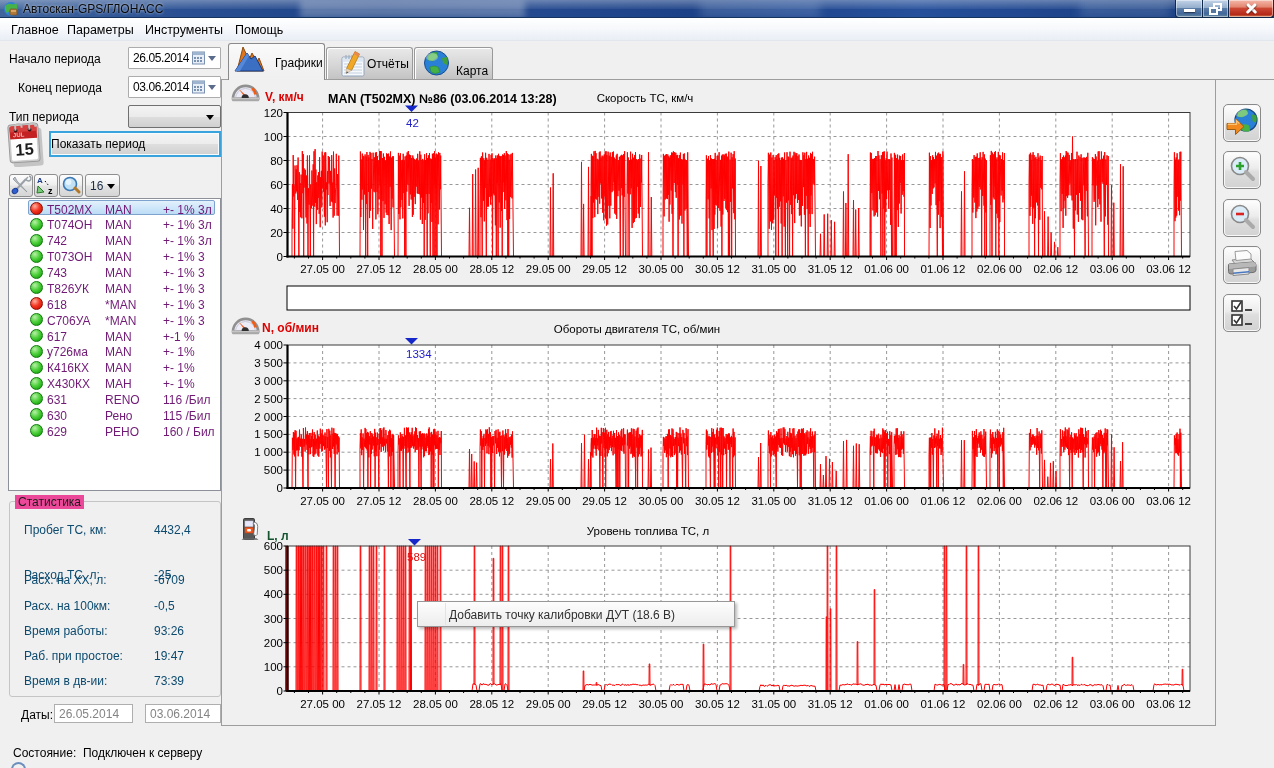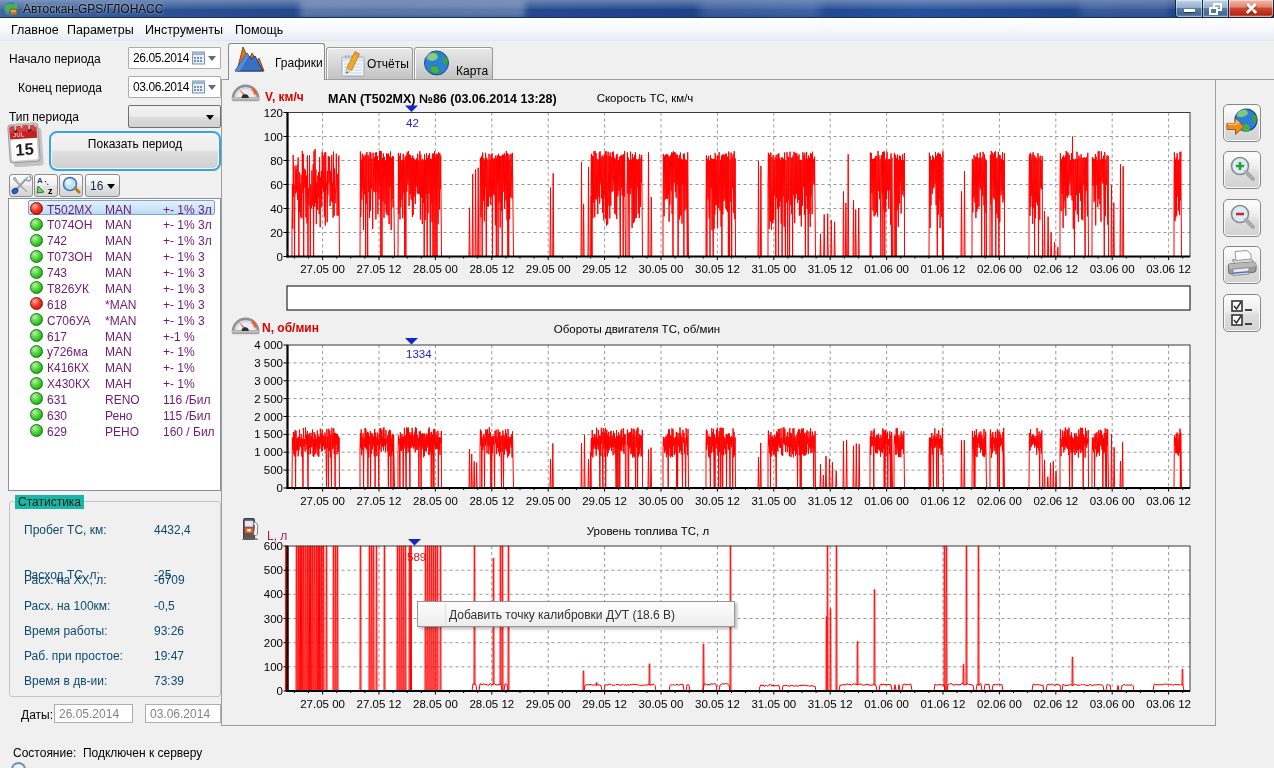--- a/index.html
+++ b/index.html
@@ -38,44 +38,44 @@
 .menubar span{position:absolute;top:5px;font-size:12.5px;color:#000}
 
 .lbl{position:absolute;font-size:12px;color:#000}
 .datefield{position:absolute;left:128px;width:93px;height:22px;background:#fff;border:1px solid #acacac;border-radius:1px}
 .datefield .dtxt{position:absolute;left:4px;top:3px;font-size:12px;letter-spacing:-0.4px;color:#000}
 .datefield .dcal{position:absolute;right:15px;top:3px;width:13px;height:14px}
 .datefield .darr{position:absolute;right:4px;top:8px;width:0;height:0;border-left:4px solid transparent;border-right:4px solid transparent;border-top:5px solid #5a6b8c}
 .combo{position:absolute;left:128px;top:105px;width:93px;height:23px;border:1px solid #707070;border-radius:2px;
  background:linear-gradient(180deg,#f3f3f3 0%,#ebebeb 50%,#dedede 51%,#d0d0d0 100%)}
 .combo .carr{position:absolute;right:6px;top:9px;width:0;height:0;border-left:4px solid transparent;border-right:4px solid transparent;border-top:5px solid #000}
-.btn-show{position:absolute;left:49px;top:131px;width:172px;height:40px;border:2px solid #38a3dc;border-radius:8px;
+.btn-show{position:absolute;left:49px;top:131px;width:172px;height:26px;border:2px solid #38a3dc;border-radius:0;
  background:linear-gradient(180deg,#f4f4f4 0%,#ededed 48%,#dedede 52%,#d0d0d0 100%);
  box-shadow:inset 0 0 0 1px #f6fbfe;
- font-size:12px;text-align:center;line-height:22px;color:#000}
+ font-size:12px;line-height:22px;color:#000}
 .toolbtn{position:absolute;top:174px;width:24px;height:23px;border:1px solid #8e8e8e;border-radius:3px;
  background:linear-gradient(180deg,#fdfdfd 0%,#f0f0f0 45%,#e2e2e2 55%,#d5d5d5 100%)}
 .combo16{position:absolute;left:85px;top:174px;width:35px;height:23px;border:1px solid #8e8e8e;border-radius:3px;
  background:linear-gradient(180deg,#fdfdfd 0%,#f0f0f0 45%,#e2e2e2 55%,#d5d5d5 100%)}
 .combo16 .ctxt{position:absolute;left:4px;top:4px;font-size:12px;color:#1c2c46}
 .combo16 .carr{position:absolute;right:4px;top:9px;width:0;height:0;border-left:4px solid transparent;border-right:4px solid transparent;border-top:5px solid #000}
 
 .vlist{position:absolute;left:8px;top:198px;width:213px;height:293px;background:#fff;border:1px solid #8c9098}
 .vrow{position:absolute;left:29px;width:188px;height:15px;font-size:12px;color:#701a75}
 .vrow .dot{position:absolute;left:1px;top:0.5px;width:13px;height:13px;border-radius:50%}
 .dotg{background:radial-gradient(circle at 35% 30%,#b9f0a8 0%,#4ed13c 45%,#1ea814 80%,#157a0e 100%);border:1px solid #0f7a0a}
 .dotr{background:radial-gradient(circle at 35% 30%,#ffb0a0 0%,#f33723 45%,#d41405 80%,#9b0f04 100%);border:1px solid #8f0e03}
 .vrow .c1{position:absolute;left:18px;top:1px}
 .vrow .c2{position:absolute;left:76px;top:1px}
 .vrow .c3{position:absolute;left:134px;top:1px}
 .vsel{position:absolute;left:28px;width:187px;height:15px;border:1px solid #7da2ce;border-radius:2px;
  background:linear-gradient(180deg,#e3f1fc 0%,#cfe7fa 50%,#bcdcf5 100%)}
 
 .statbox{position:absolute;left:9px;top:501px;width:212px;height:196px;border:1px solid #c5c5c5;border-radius:3px}
-.statttl{position:absolute;left:15px;top:495px;font-size:12px;color:#1a1a1a;background:#14b8a6;padding:0 3px}
+.statttl{position:absolute;left:15px;top:495px;font-size:12px;color:#1a1a1a;background:#ec4899;padding:0 3px}
 .srow{position:absolute;left:24px;width:185px;font-size:12px;font-weight:normal;color:#0c4a6e}
 .srow .v{position:absolute;left:130px}
 .dates-lbl{position:absolute;left:21px;top:708px;font-size:12px;color:#000}
 .dinp{position:absolute;top:704px;height:19px;background:#fff;border:1px solid #aeaeae;font-size:12px;color:#848484;padding:2px 0 0 4px}
 .status{position:absolute;left:13px;top:746px;font-size:12px;color:#000}
 .loadarc{position:absolute;left:11px;top:762px;width:15px;height:15px;border-radius:50%;border:2px solid #6b8fbc;border-bottom-color:#c6d6ea}
 
 .tabpage-border{position:absolute;left:221px;top:79px;width:995px;height:647px;border:1px solid #9d9d9d}
 .rightline{position:absolute;left:1216px;top:79px;width:58px;height:1px;background:#9d9d9d}
 .tab{position:absolute;font-size:12px;color:#000}
@@ -767,21 +767,21 @@
 </svg>
 <div class="lbl" style="left:262px;top:321px;font-weight:bold;color:#dd0000">N, об/мин</div>
 <svg class="icon" style="left:241px;top:517px" width="19" height="24" viewBox="0 0 19 24">
  <rect x="2.5" y="1.5" width="11" height="21" rx="1.2" fill="#585858" stroke="#3e3e3e"></rect>
  <rect x="4" y="4" width="8" height="5.5" fill="#e8e6fa" stroke="#c8c8d8" stroke-width="0.5"></rect>
  <rect x="4" y="10.5" width="8" height="5.5" fill="#f05a20" stroke="#c83c0c" stroke-width="0.5"></rect>
  <rect x="6" y="12" width="4" height="2.5" rx="1" fill="#fff"></rect>
  <path d="M0.5,22.8 h17 l-2,-1.6 h-13 Z" fill="#666"></path>
  <path d="M13.5,5 q3.5,1 3.2,4.5 l-0.5,8 a2,2 0 0,1 -3.6,-0.3 l1,-7.5 q0.3,-2.5 -1.6,-3Z" fill="#fcfcfc" stroke="#707070" stroke-width="0.9"></path>
 </svg>
-<div class="lbl" style="left:267px;top:529px;font-weight:normal;color:#be185d">L, л</div>
+<div class="lbl" style="left:267px;top:529px;font-weight:bold;color:#14532d">L, л</div>
 
 <div class="rbtn" style="top:104px">
  <svg width="34" height="34" viewBox="0 0 34 34" style="margin:1px">
   <circle cx="21" cy="14" r="11" fill="#2a7fd6" stroke="#17477f" stroke-width="1.2"></circle>
   <path d="M13,6.5 Q17,3 21.5,3.5 L23,8 L17,11.5 L12.5,10.5 Z" fill="#46b246"></path>
   <path d="M16,19 Q20,17.5 24,19.5 L25,25 Q20,26.5 16.5,24 Z" fill="#46b246"></path>
   <path d="M27,8.5 L31.5,9.5 Q32.3,13.5 31,17 L27.5,15 Z" fill="#3da03d"></path>
   <ellipse cx="16" cy="7" rx="7" ry="4" fill="#fff" opacity="0.3"></ellipse>
   <path d="M2,17.5 h8.5 v-5 l8.5,8 -8.5,8 v-5 H2 Z" fill="#f08a1e" stroke="#9c5c10" stroke-width="1"></path>
   <path d="M2.8,18.2 h8.6 v-3.6 l3,2.8" fill="none" stroke="#ffc070" stroke-width="1.4"></path>

